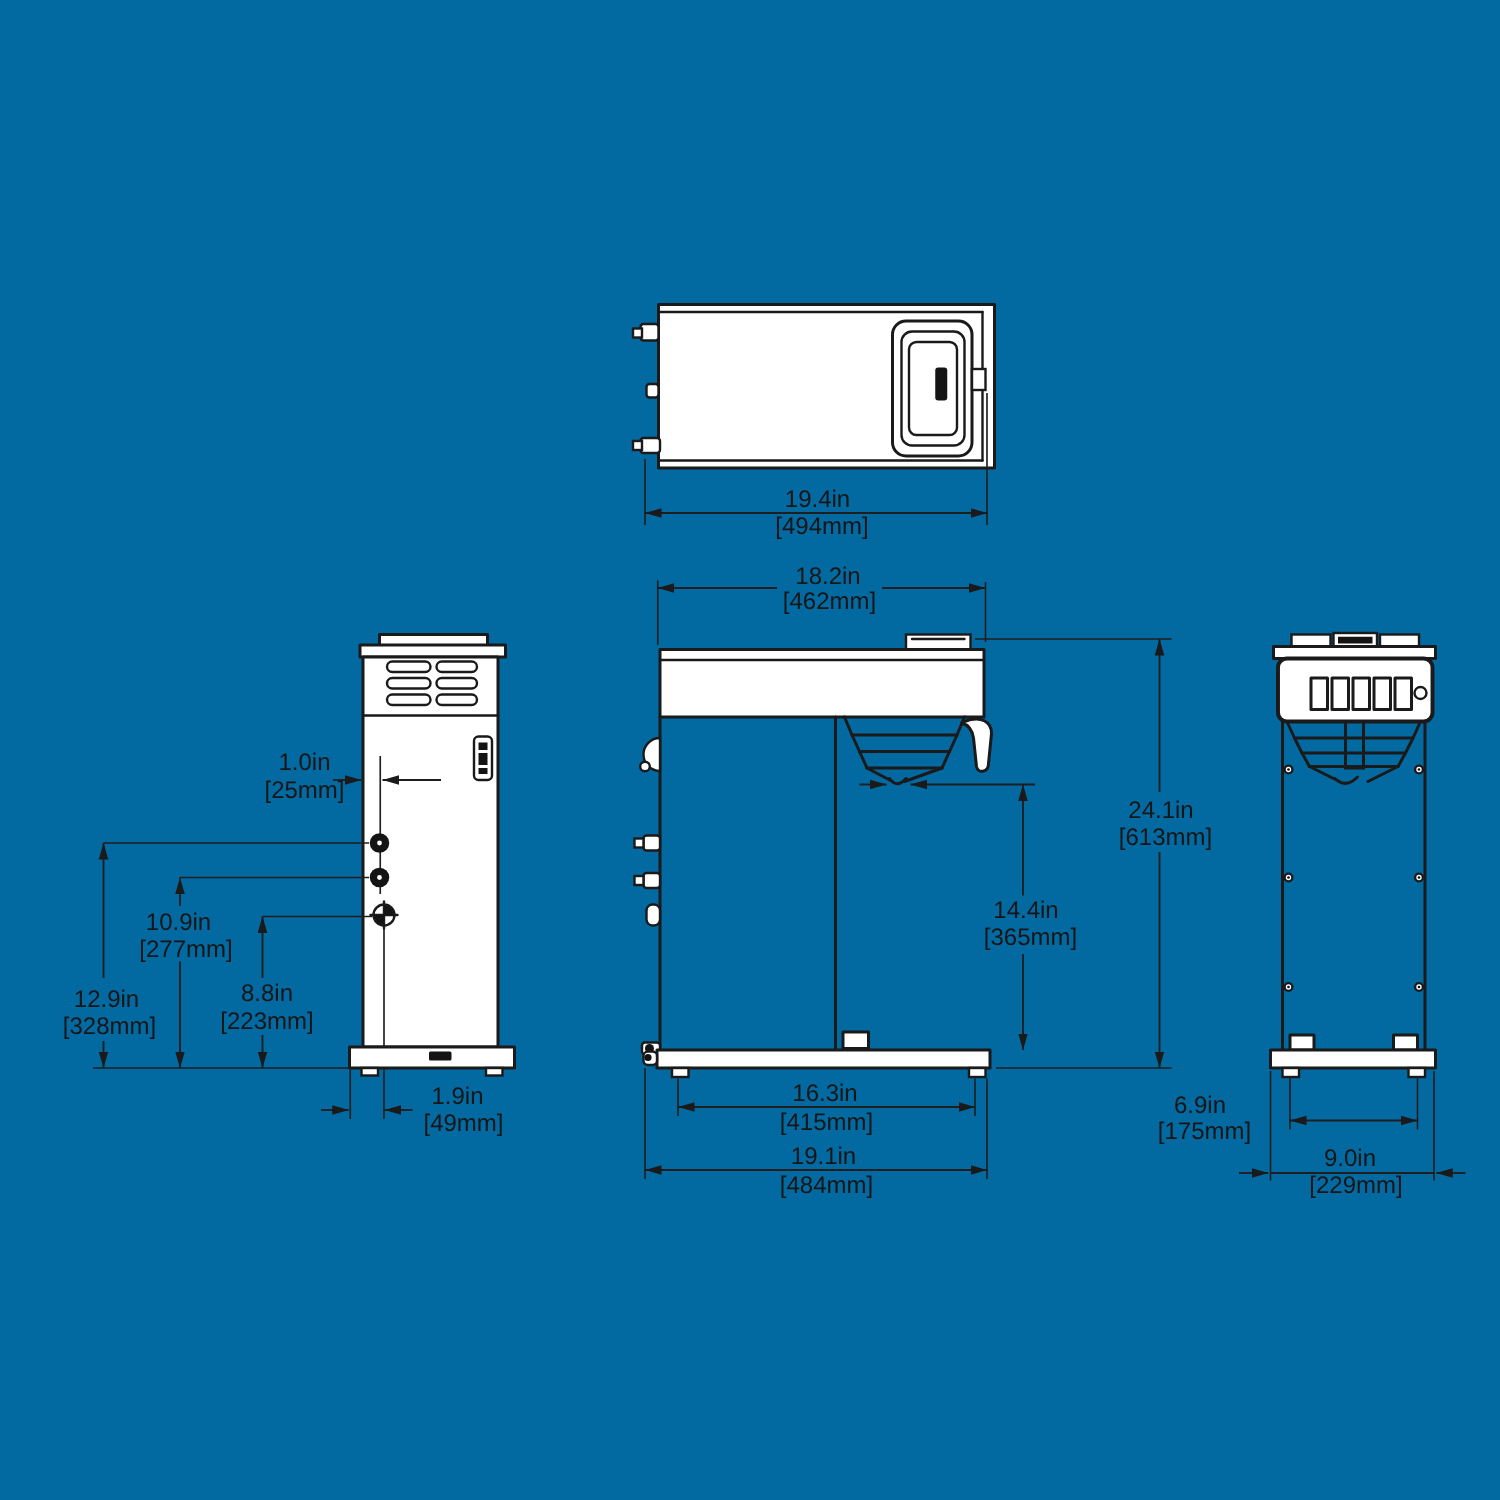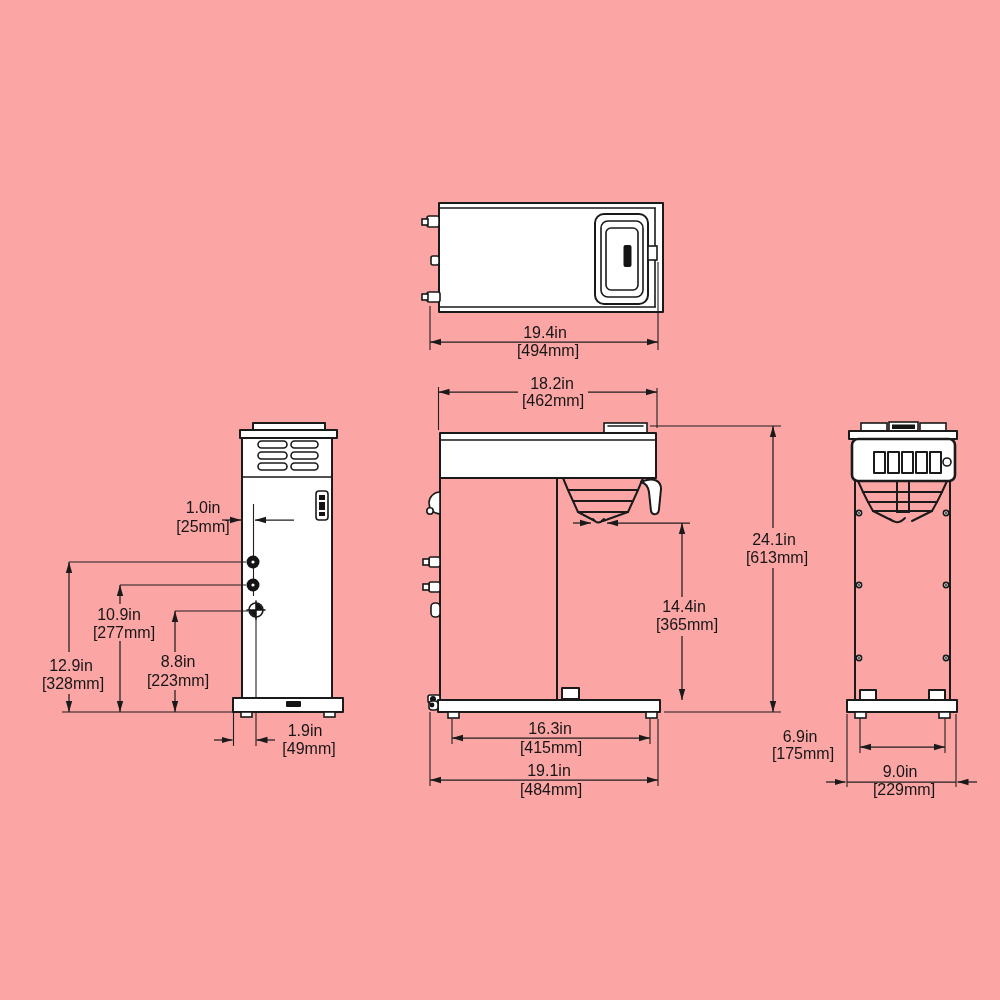--- a/index.html
+++ b/index.html
@@ -1,16 +1,16 @@
 <!DOCTYPE html>
 <html><head>
 <meta charset="utf-8">
 <style>
   html,body{margin:0;padding:0;background:#ffffff;}
-  .stage{position:relative;width:1000px;height:1000px;background:#fca5a5;overflow:hidden;}
+  .stage{position:relative;width:1000px;height:1000px;background:#0369a1;overflow:hidden;}
   svg{display:block;}
   .ol{stroke:#1a1a1a;stroke-width:2;fill:none;stroke-linecap:round;stroke-linejoin:round;}
   .ob{stroke:#1a1a1a;stroke-width:2;fill:#ffffff;stroke-linejoin:round;}
   .tl{stroke:#1a1a1a;stroke-width:1.6;fill:none;stroke-linecap:round;}
   .tb{stroke:#1a1a1a;stroke-width:1.6;fill:#ffffff;}
   .dl{stroke:#1f1f1f;stroke-width:1.25;fill:none;}
   .xl{stroke:#1f1f1f;stroke-width:1.1;fill:none;}
   .blk{fill:#141414;stroke:none;}
   .txt{font-family:"Liberation Sans","DejaVu Sans",sans-serif;font-size:16px;fill:#161616;}
   .mid{text-anchor:middle;}

